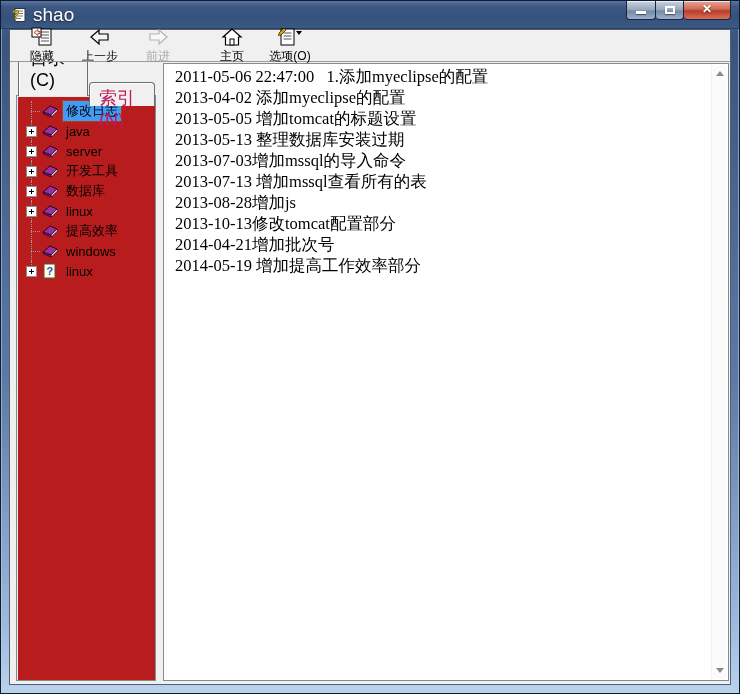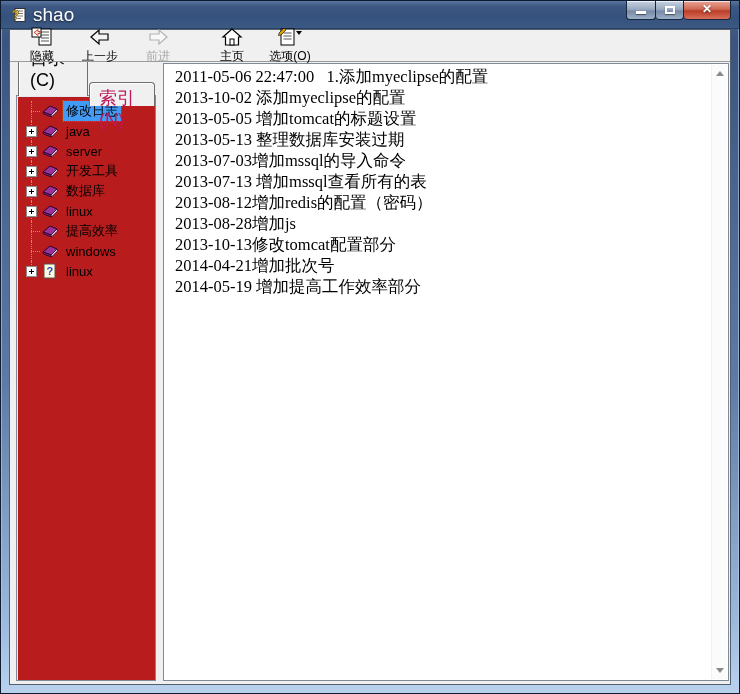--- a/index.html
+++ b/index.html
@@ -309,26 +309,25 @@
           </div>
 
         </div>
       </div>
 
       <div class="splitter"></div>
 
       <div class="content">
         <div class="content-inner">
           <div class="content-line">2011-05-06 22:47:00   1.添加myeclipse的配置</div>
-          <div class="content-line">2013-10-02 添加myeclipse的配置</div>
+          <div class="content-line">2013-04-02 添加myeclipse的配置</div>
           <div class="content-line">2013-05-05 增加tomcat的标题设置</div>
           <div class="content-line">2013-05-13 整理数据库安装过期</div>
           <div class="content-line">2013-07-03增加mssql的导入命令</div>
           <div class="content-line">2013-07-13 增加mssql查看所有的表</div>
-          <div class="content-line">2013-08-12增加redis的配置（密码）</div>
           <div class="content-line">2013-08-28增加js</div>
           <div class="content-line">2013-10-13修改tomcat配置部分</div>
           <div class="content-line">2014-04-21增加批次号</div>
           <div class="content-line">2014-05-19 增加提高工作效率部分</div>
         </div>
         <div class="scrollbar">
           <div class="sb-arrow sb-up"></div>
           <div class="sb-arrow sb-down"></div>
         </div>
       </div>

